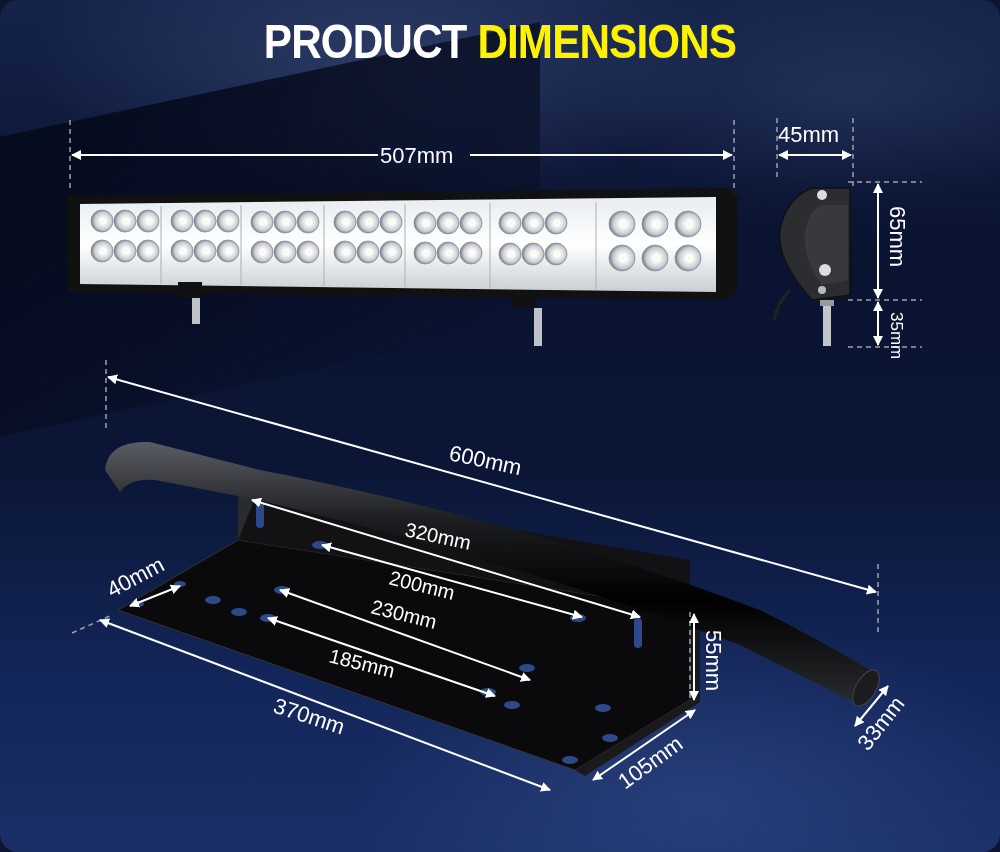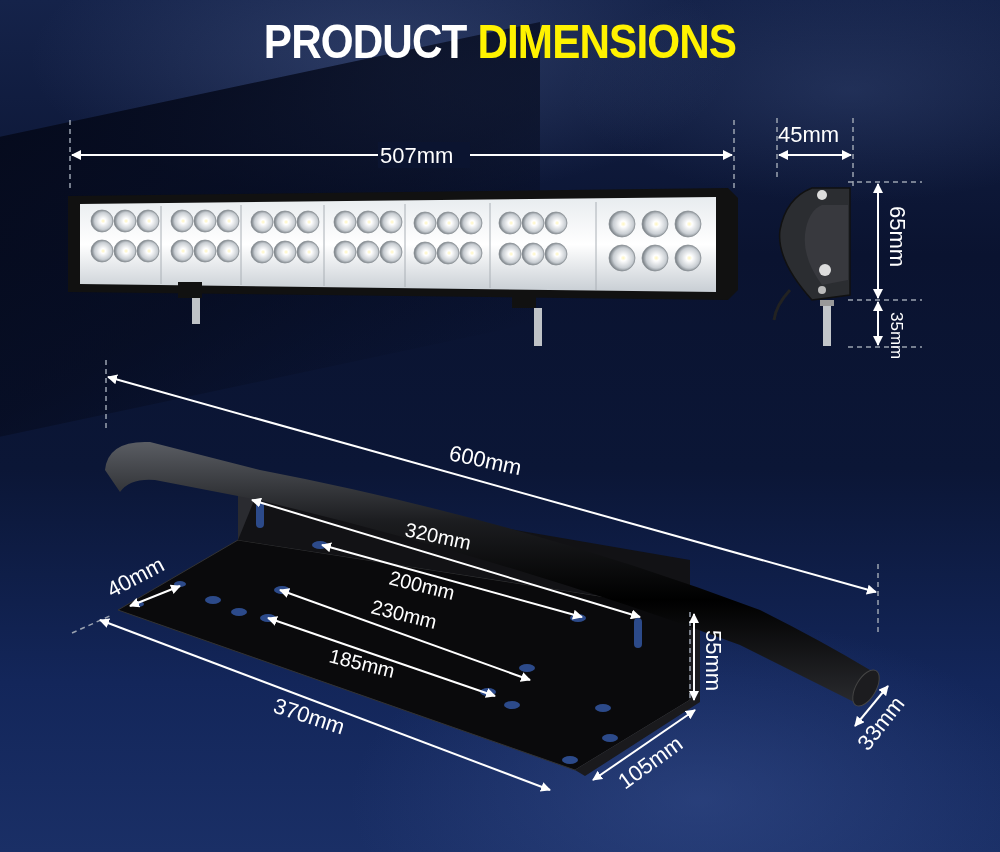--- a/index.html
+++ b/index.html
@@ -3,20 +3,21 @@
   <meta charset="utf-8">
   <style>
     html, body { margin:0; padding:0; }
     body { width:1000px; height:852px; overflow:hidden; background:#0c1633; font-family:"Liberation Sans", sans-serif; }
     .canvas { position:relative; width:1000px; height:852px; overflow:hidden;
       background:
         radial-gradient(ellipse 500px 200px at 380px 60px, rgba(90,110,160,0.35), transparent 70%),
         radial-gradient(ellipse 400px 160px at 850px 90px, rgba(70,90,140,0.3), transparent 70%),
         radial-gradient(ellipse 500px 260px at 700px 800px, rgba(60,85,150,0.45), transparent 70%),
         linear-gradient(180deg, #15234a 0%, #0a1330 30%, #0b1636 55%, #13265a 80%, #1a2f66 100%);
+      border-radius: 18px;
     }
     .diag { position:absolute; left:-100px; top:90px; width:640px; height:300px; background:linear-gradient(160deg, #050a1c 0%, rgba(5,10,28,0.6) 60%, transparent 100%); transform:skewY(-12deg); }
     .title { position:absolute; top:14px; left:0; width:1000px; text-align:center; font-weight:bold; font-size:48px; letter-spacing:-1px; transform:scaleX(0.88); transform-origin:center; }
     .title .w { color:#ffffff; }
     .title .y { color:#fff200; }
     svg { position:absolute; left:0; top:0; }
     .lbl { fill:#ffffff; font-family:"Liberation Sans", sans-serif; font-size:22px; }
   </style>
 </head>
 <body>

